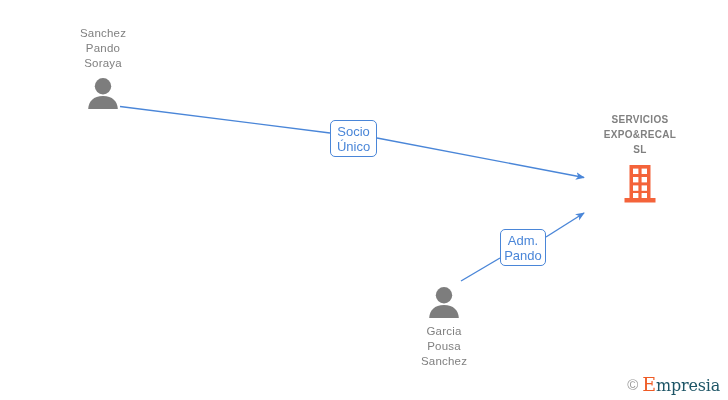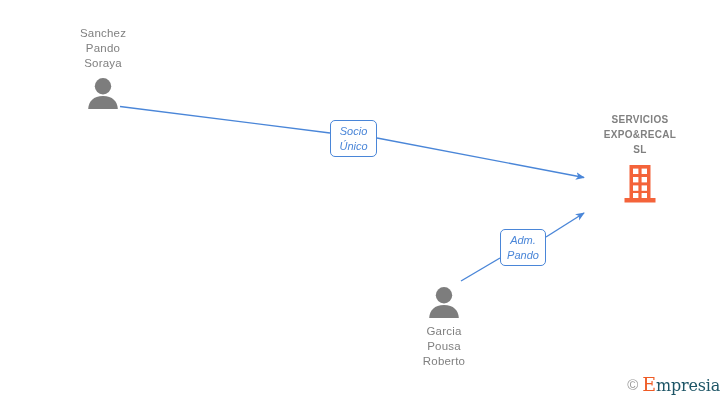--- a/index.html
+++ b/index.html
@@ -51,26 +51,25 @@
   }
 
   
   .edge-label {
     position: absolute;
     box-sizing: border-box;
     background: #ffffff;
     border: 1.3px solid #4a86d8;
     border-radius: 5px;
     color: #4a86d8;
-    font-size: 11px;
+    font-size: 13px;
     line-height: 15px;
     text-align: center;
     padding-top: 3px;
     white-space: pre-line;
-    font-style: italic;
   }
 
   
   #watermark {
     position: absolute;
     right: 8px;
     bottom: 6px;
     display: flex;
     align-items: center;
     gap: 4px;
@@ -125,21 +124,21 @@
     </svg>
   </div>
 
   <div class="node" style="left: 389px; top: 286px; width: 110px;">
     <svg class="person-icon" width="34" height="32" viewBox="0 0 34 32" xmlns="http://www.w3.org/2000/svg">
       <circle cx="17" cy="9.2" r="8.2" fill="#7d7d7d"></circle>
       <path d="M 17 19 C 26.5 19 31.5 24.4 31.8 32 L 2.2 32 C 2.5 24.4 7.5 19 17 19 Z" fill="#7d7d7d"></path>
     </svg>
     <div class="node-label" style="margin-top: 6px;">Garcia
 Pousa
-Roberto</div>
+Sanchez</div>
   </div>
 
   <div class="node" style="left: 561px; top: 112px; width: 158px;">
     <div class="company-label">SERVICIOS
 EXPO&amp;RECAL
 SL</div>
     <svg width="34" height="38" viewBox="0 0 34 38" style="margin-top: 8px;" xmlns="http://www.w3.org/2000/svg">
 
       <rect x="6.5" y="0" width="21" height="33" fill="#f4633a"></rect>
 

